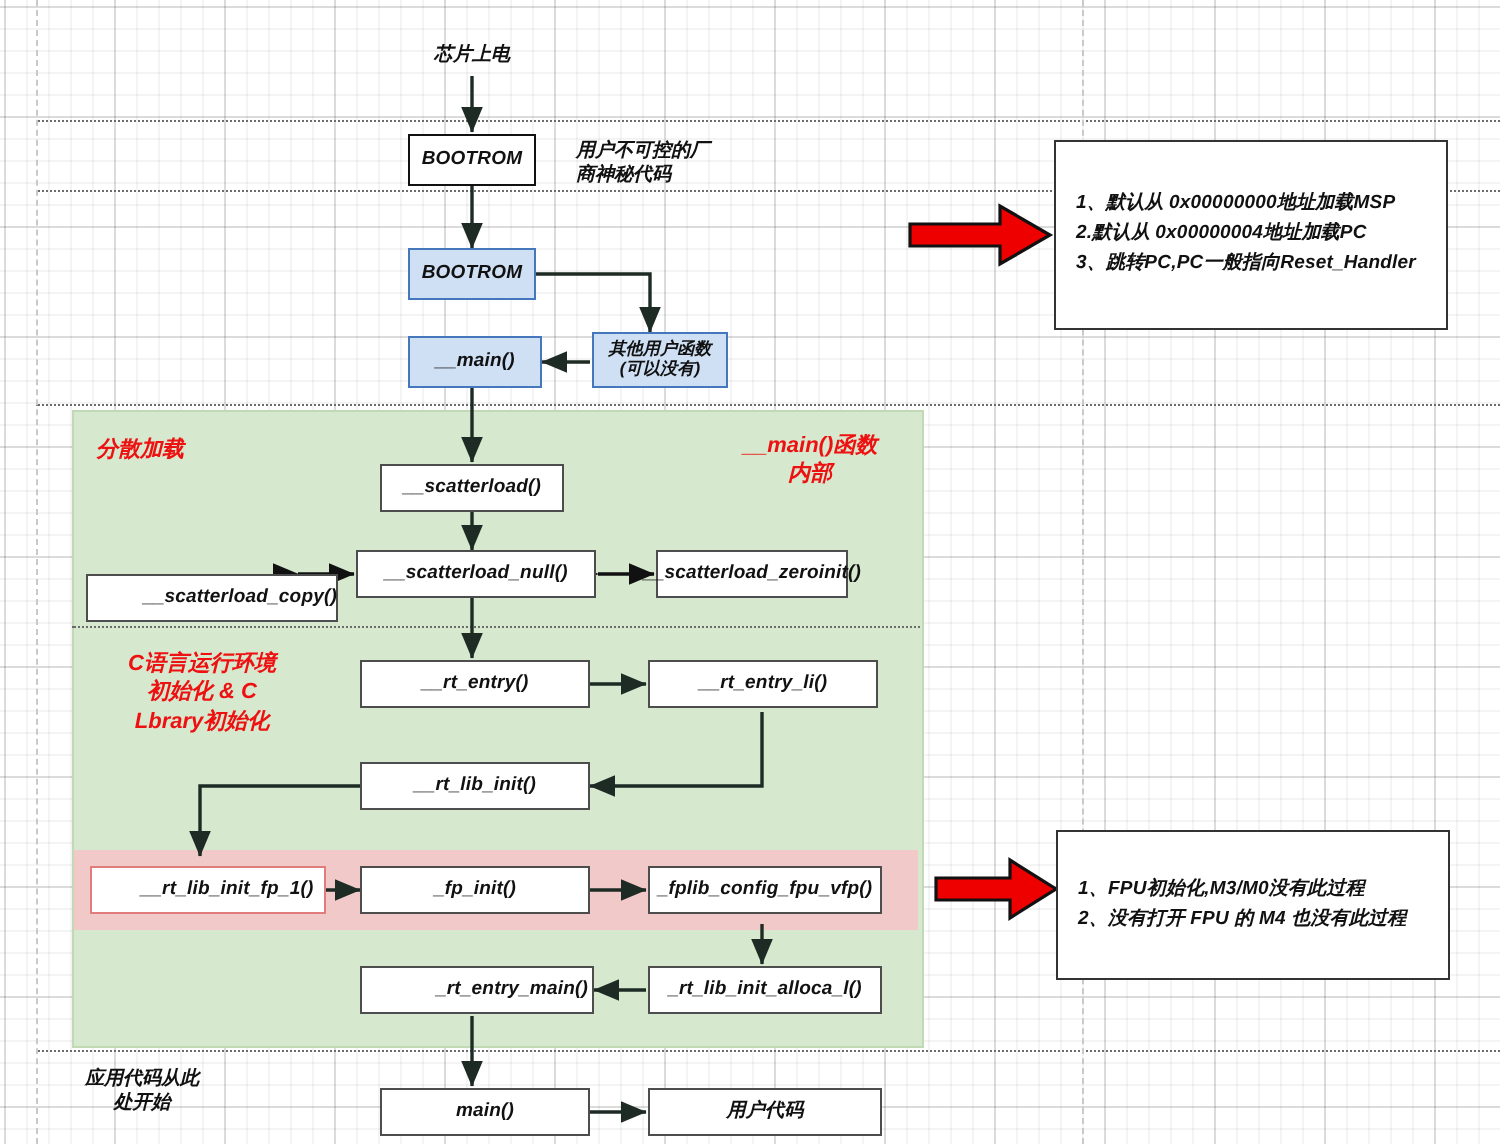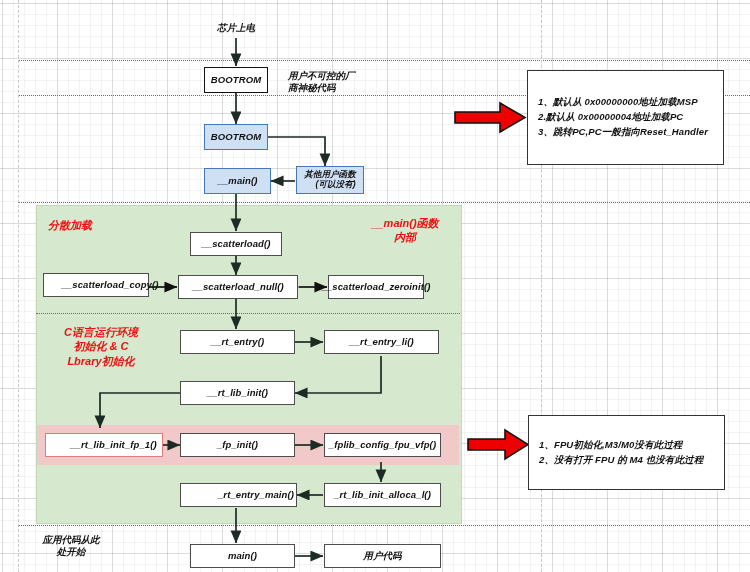--- a/index.html
+++ b/index.html
@@ -29,21 +29,21 @@
   .pink{background:#f2c9c9;}
 
   
   .pb-h{position:absolute;height:0;border-top:1px dotted #6b6b6b;}
   .pb-v{position:absolute;width:0;border-left:1px dashed #c9c9c9;}
 
   
   .box{
     position:absolute;box-sizing:border-box;
     display:flex;align-items:center;justify-content:center;
-    text-align:right;
+    text-align:center;
     background:#ffffff;border:1px solid #4d4d4d;
     font-style:italic;font-weight:bold;
     font-size:9.5px;color:#111;
     line-height:1.15;
     letter-spacing:.1px;
   }
   .box.blue{background:#cfe0f5;border-color:#4477bb;}
   .box.thick{border:1.6px solid #111;}
   .box.redline{border:1.5px solid #e07c7c;}
   .box.note{
@@ -153,21 +153,21 @@
 
   <div class="box blue" style="left:204px;top:124px;width:64px;height:26px;">BOOTROM</div>
 
   <div class="box blue" style="left:296px;top:166px;width:68px;height:28px;white-space:pre-line;font-size:8.5px;">其他用户函数
 (可以没有)</div>
 
   <div class="box blue" style="left:204px;top:168px;width:67px;height:26px;">__main()</div>
 
   <div class="box" style="left:190px;top:232px;width:92px;height:24px;">__scatterload()</div>
 
-  <div class="box" style="left:43px;top:273px;width:106px;height:24px;padding-left:28px;">__scatterload_copy()</div>
+  <div class="box" style="left:43px;top:287px;width:126px;height:24px;padding-left:28px;">__scatterload_copy()</div>
 
   <div class="box" style="left:178px;top:275px;width:120px;height:24px;">__scatterload_null()</div>
 
   <div class="box" style="left:328px;top:275px;width:96px;height:24px;">__scatterload_zeroinit()</div>
 
   <div class="box" style="left:180px;top:330px;width:115px;height:24px;">__rt_entry()</div>
 
   <div class="box" style="left:324px;top:330px;width:115px;height:24px;">__rt_entry_li()</div>
 
   <div class="box" style="left:180px;top:381px;width:115px;height:24px;">__rt_lib_init()</div>

